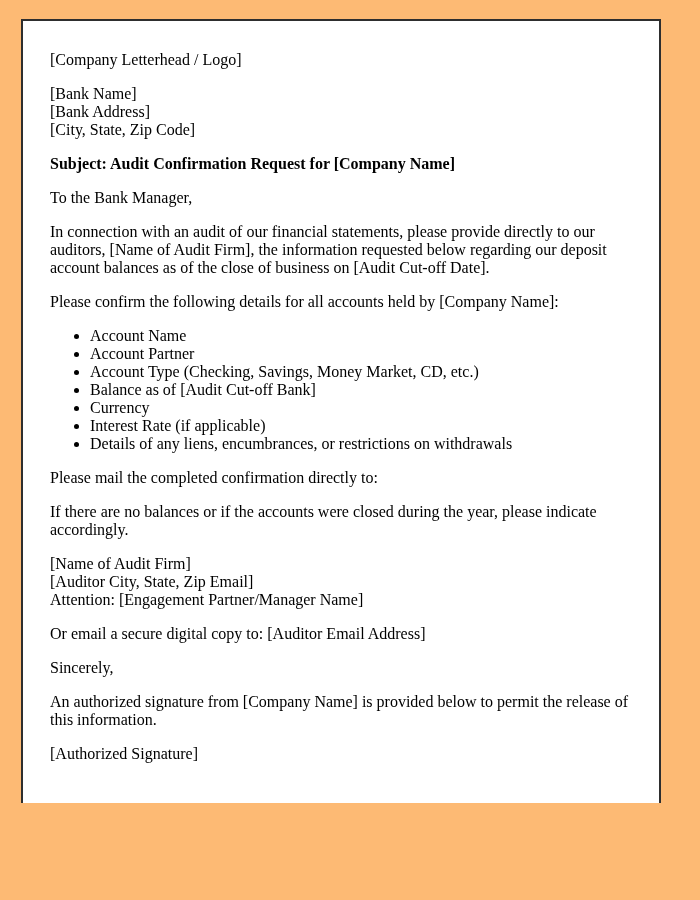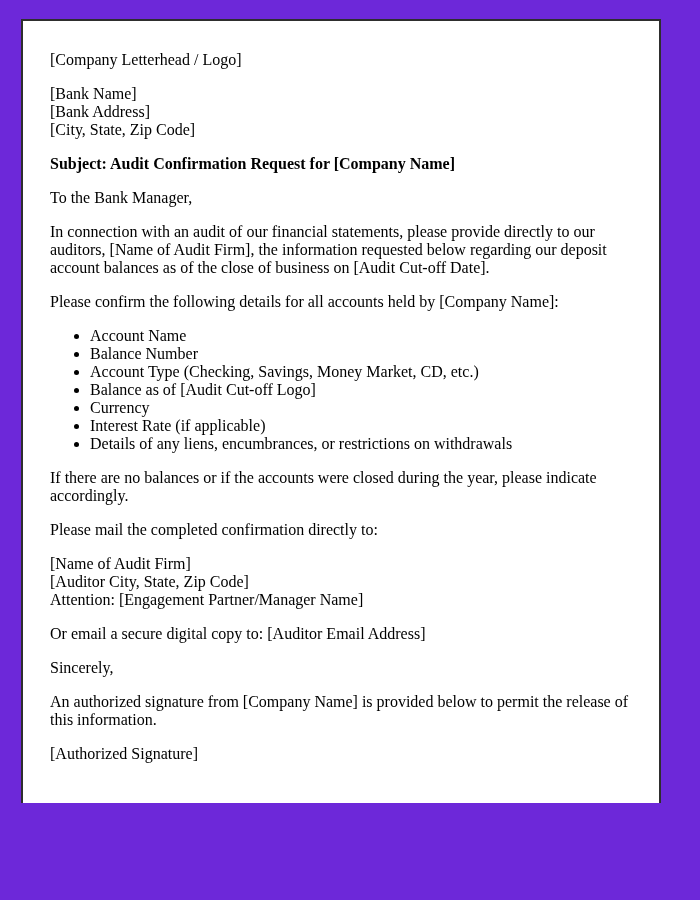--- a/index.html
+++ b/index.html
@@ -7,21 +7,21 @@
     padding: 0;
     background: #ffffff;
     width: 700px;
     height: 900px;
     overflow: hidden;
   }
   .canvas {
     position: relative;
     width: 700px;
     height: 900px;
-    background: #6d28d9;
+    background: #fdba74;
   }
   .letter-page {
     position: absolute;
     left: 21px;
     top: 19px;
     width: 640px;
     height: 784px;
     box-sizing: border-box;
     border: 2px solid #2e2e2e;
     border-bottom: none;
@@ -69,35 +69,35 @@
     <p class="subject">Subject: Audit Confirmation Request for [Company Name]</p>
 
     <p>To the Bank Manager,</p>
 
     <p>In connection with an audit of our financial statements, please provide directly to our auditors, [Name of Audit Firm], the information requested below regarding our deposit account balances as of the close of business on [Audit Cut-off Date].</p>
 
     <p>Please confirm the following details for all accounts held by [Company Name]:</p>
 
     <ul class="details-list">
       <li>Account Name</li>
-      <li>Balance Number</li>
+      <li>Account Partner</li>
       <li>Account Type (Checking, Savings, Money Market, CD, etc.)</li>
-      <li>Balance as of [Audit Cut-off Logo]</li>
+      <li>Balance as of [Audit Cut-off Bank]</li>
       <li>Currency</li>
       <li>Interest Rate (if applicable)</li>
       <li>Details of any liens, encumbrances, or restrictions on withdrawals</li>
     </ul>
 
+    <p>Please mail the completed confirmation directly to:</p>
+
     <p>If there are no balances or if the accounts were closed during the year, please indicate accordingly.</p>
-
-    <p>Please mail the completed confirmation directly to:</p>
 
     <p>
       <span class="addr-line">[Name of Audit Firm]</span>
-      <span class="addr-line">[Auditor City, State, Zip Code]</span>
+      <span class="addr-line">[Auditor City, State, Zip Email]</span>
       <span class="addr-line">Attention: [Engagement Partner/Manager Name]</span>
     </p>
 
     <p>Or email a secure digital copy to: [Auditor Email Address]</p>
 
     <p>Sincerely,</p>
 
     <p>An authorized signature from [Company Name] is provided below to permit the release of this information.</p>
 
     <p>[Authorized Signature]</p>

